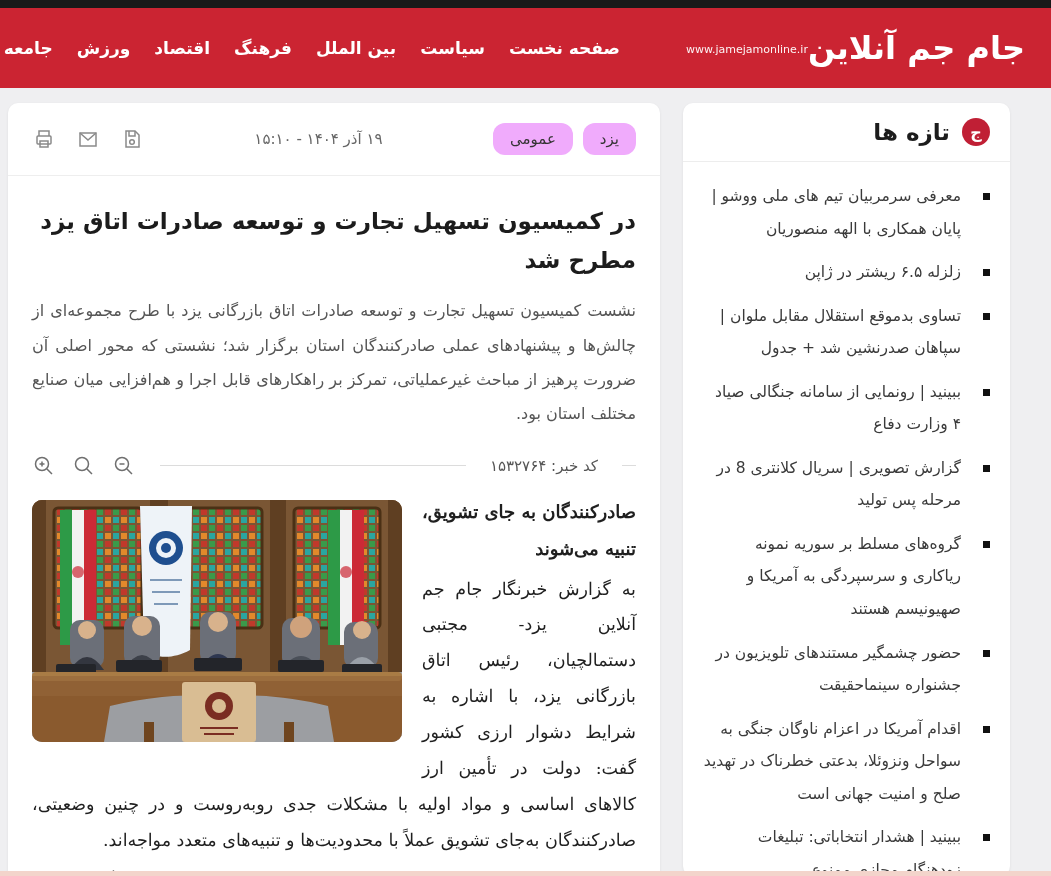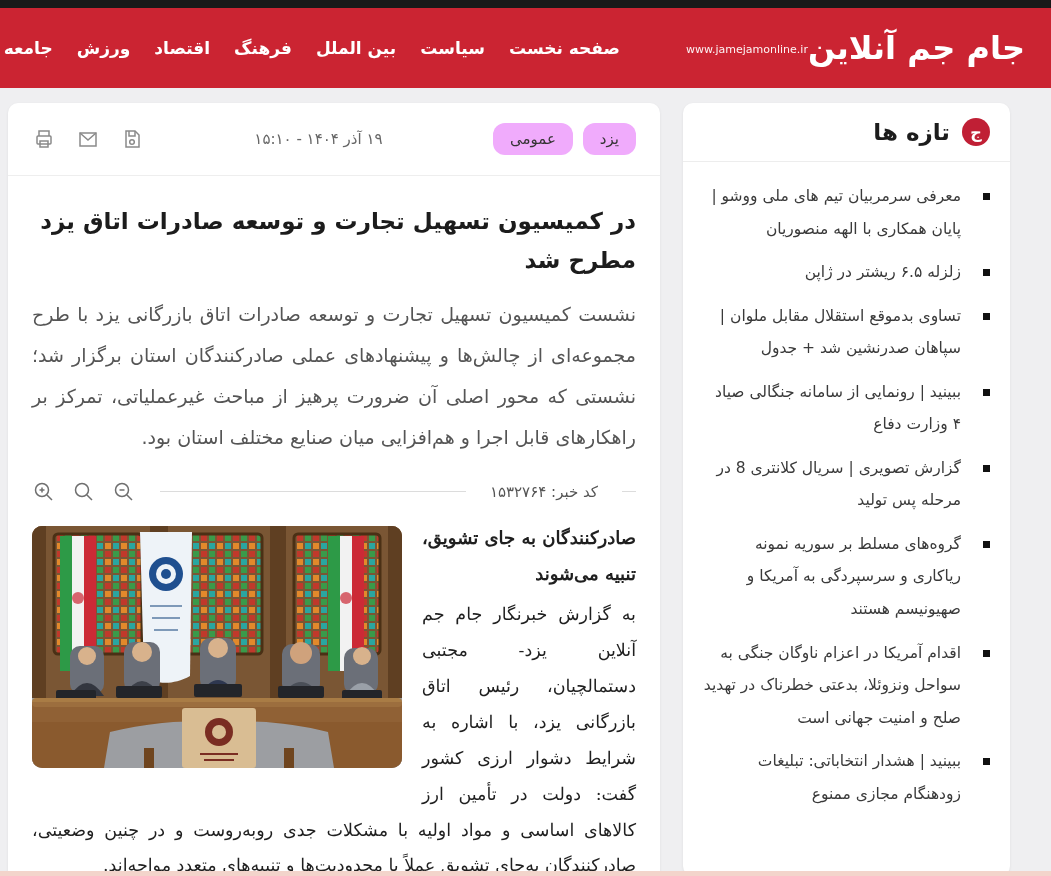--- a/index.html
+++ b/index.html
@@ -26,21 +26,21 @@
   .a-head { height:72px; display:flex; align-items:center; justify-content:space-between; padding:0 24px; }
   .tags { display:flex; gap:10px; }
   .tag { background:#f0abfc; color:#333; font-size:15px; padding:7px 17px; border-radius:12px; cursor:pointer; }
   .a-date { color:#666; font-size:15px; }
   .a-actions { display:flex; gap:20px; align-items:center; }
   .icon-btn { width:24px; height:24px; cursor:pointer; display:inline-flex; }
   .icon-btn svg { stroke:#8a8a8a; fill:none; stroke-width:1.5; width:24px; height:24px; }
   .a-divider { height:1px; background:#eeeeee; }
   
   .a-title { padding:26px 24px 14px; font-size:23px; font-weight:bold; color:#1c1c1c; line-height:1.7; }
-  .a-lead { padding:0 24px; font-size:19px; color:#555; line-height:2.15; text-align:justify; }
+  .a-lead { padding:0 24px; font-size:16px; color:#555; line-height:2.15; text-align:justify; }
   
   .code-row { display:flex; align-items:center; margin:22px 24px 6px; gap:24px; }
   .code-line-s { width:14px; height:1px; background:#dcdcdc; }
   .code-text { color:#555; font-size:15px; white-space:nowrap; }
   .code-line { flex:1; height:1px; background:#dcdcdc; }
   .zoom-icons { display:flex; gap:16px; }
   .zoom-icons .icon-btn svg { stroke:#6f6f6f; }
   
   .a-body {
     padding:10px 24px 24px; font-family:"DejaVu Serif","Liberation Serif",serif;
@@ -272,20 +272,24 @@
     <li class="s-item">
         <span class="s-bullet"></span>
         <span class="s-text">گزارش تصویری | سریال کلانتری 8 در مرحله پس تولید</span>
       </li>
     <li class="s-item">
         <span class="s-bullet"></span>
         <span class="s-text">گروه‌های مسلط بر سوریه نمونه ریاکاری و سرسپردگی به آمریکا و صهیونیسم هستند</span>
       </li>
     <li class="s-item">
         <span class="s-bullet"></span>
+        <span class="s-text">حضور چشمگیر مستندهای تلویزیون در جشنواره سینماحقیقت</span>
+      </li>
+    <li class="s-item">
+        <span class="s-bullet"></span>
         <span class="s-text">اقدام آمریکا در اعزام ناوگان جنگی به سواحل ونزوئلا، بدعتی خطرناک در تهدید صلح و امنیت جهانی است</span>
       </li>
     <li class="s-item">
         <span class="s-bullet"></span>
         <span class="s-text">ببینید | هشدار انتخاباتی: تبلیغات زودهنگام مجازی ممنوع</span>
       </li>
 
   </ul>
 </aside>
 

